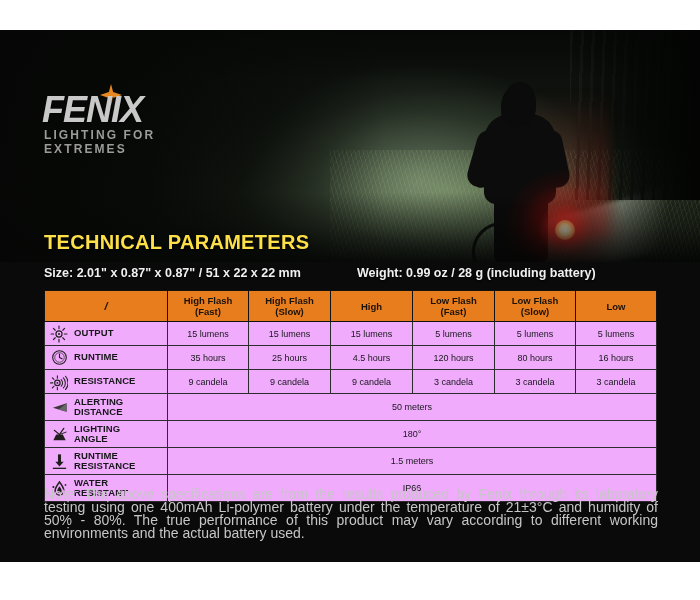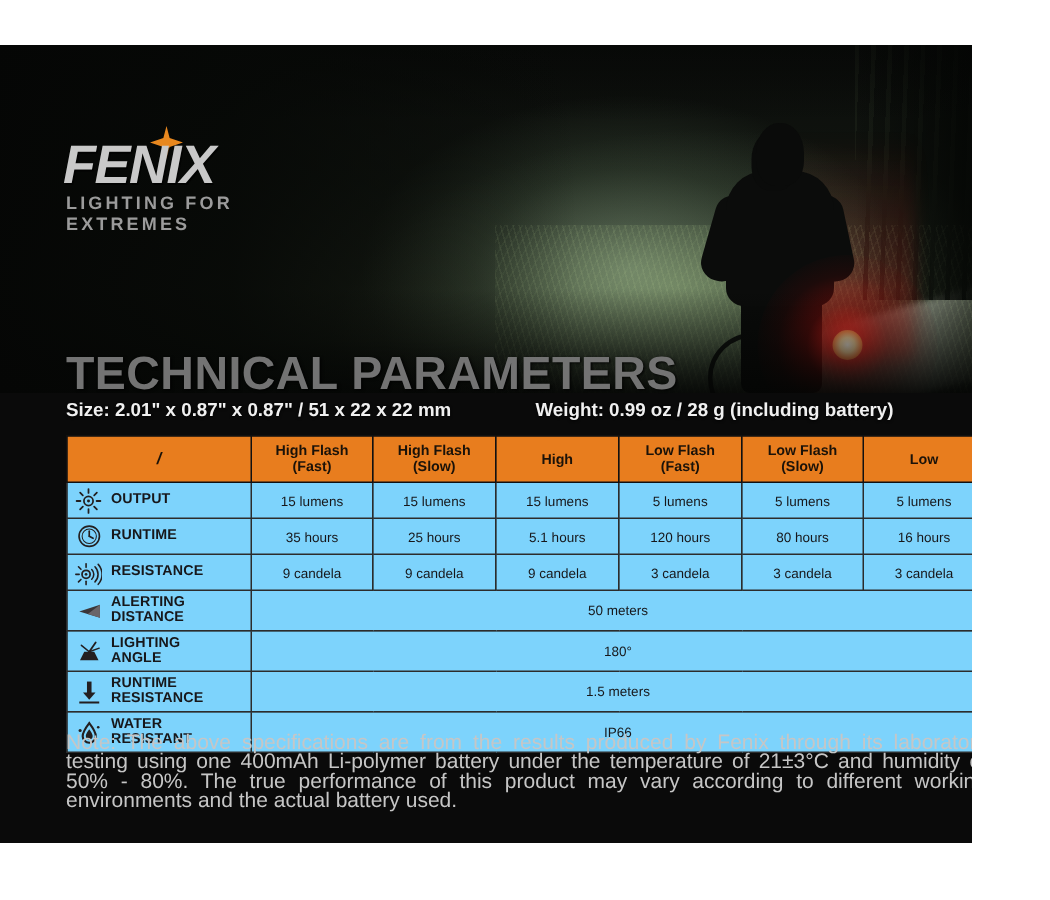--- a/index.html
+++ b/index.html
@@ -19,21 +19,21 @@
     width: 700px;
     height: 600px;
     background: #ffffff;
   }
 
   
   #panel {
     position: absolute;
     left: 0;
     top: 30px;
-    width: 648px;
+    width: 700px;
     height: 532px;
     background: #0a0a0a;
     overflow: hidden;
   }
 
   
   #hero {
     position: absolute;
     left: 0;
     top: 0;
@@ -159,22 +159,22 @@
     color: #9b9b9b;
   }
   #logo .star {
     position: absolute; left: 58px; top: 14px; width: 22px; height: 22px;
     color: #e8881f;
   }
 
   
   #headline {
     position: absolute; left: 44px; top: 201px;
-    font-size: 31px; font-weight: bold; letter-spacing: 0.3px;
-    color: #737373;
+    font-size: 20px; font-weight: bold; letter-spacing: 0.3px;
+    color: #fde047;
     text-shadow: 1px 1px 2px rgba(0,0,0,0.85);
   }
   #spec-line { position: absolute; left: 44px; top: 236px; width: 620px; height: 18px; }
   #spec-line .sz, #spec-line .wt {
     position: absolute; top: 0;
     font-size: 12.5px; font-weight: bold; color: #f0f0f0;
     text-shadow: 0 1px 2px rgba(0,0,0,0.9);
     white-space: nowrap;
   }
   #spec-line .sz { left: 0; }
@@ -199,21 +199,21 @@
     font-size: 9.5px;
     font-weight: bold;
     height: 30px;
     line-height: 11px;
     border-color: #111;
   }
   #spec-table thead th.slash {
     font-style: italic; font-weight: bold; font-size: 11px;
   }
   #spec-table tbody td {
-    background: #7dd3fc;
+    background: #f0abfc;
     color: #17171a;
     font-size: 9px;
     height: 23px;
     margin-left: 12px;
   }
   #spec-table tbody td.label {
     text-align: left;
     padding-left: 4px;
     font-weight: bold;
     font-size: 9.5px;
@@ -355,21 +355,21 @@
                   <circle cx="10" cy="10" r="5.6" fill="none" stroke="#231f20" stroke-width="0.8"></circle>
                   <line x1="10" y1="10" x2="10" y2="6" stroke="#231f20" stroke-width="1.3" stroke-linecap="round"></line>
                   <line x1="10" y1="10" x2="13" y2="11.6" stroke="#231f20" stroke-width="1.3" stroke-linecap="round"></line>
                 </svg>
               </span>
               <span>RUNTIME</span>
             </span>
           </td>
           <td>35 hours</td>
           <td>25 hours</td>
-          <td>5.1 hours</td>
+          <td>4.5 hours</td>
           <td>120 hours</td>
           <td>80 hours</td>
           <td>16 hours</td>
         </tr>
 
         <tr>
           <td class="label">
             <span class="lbl-wrap">
               <span class="ico">
                 <svg width="18" height="18" viewBox="0 0 20 20" aria-hidden="true">

